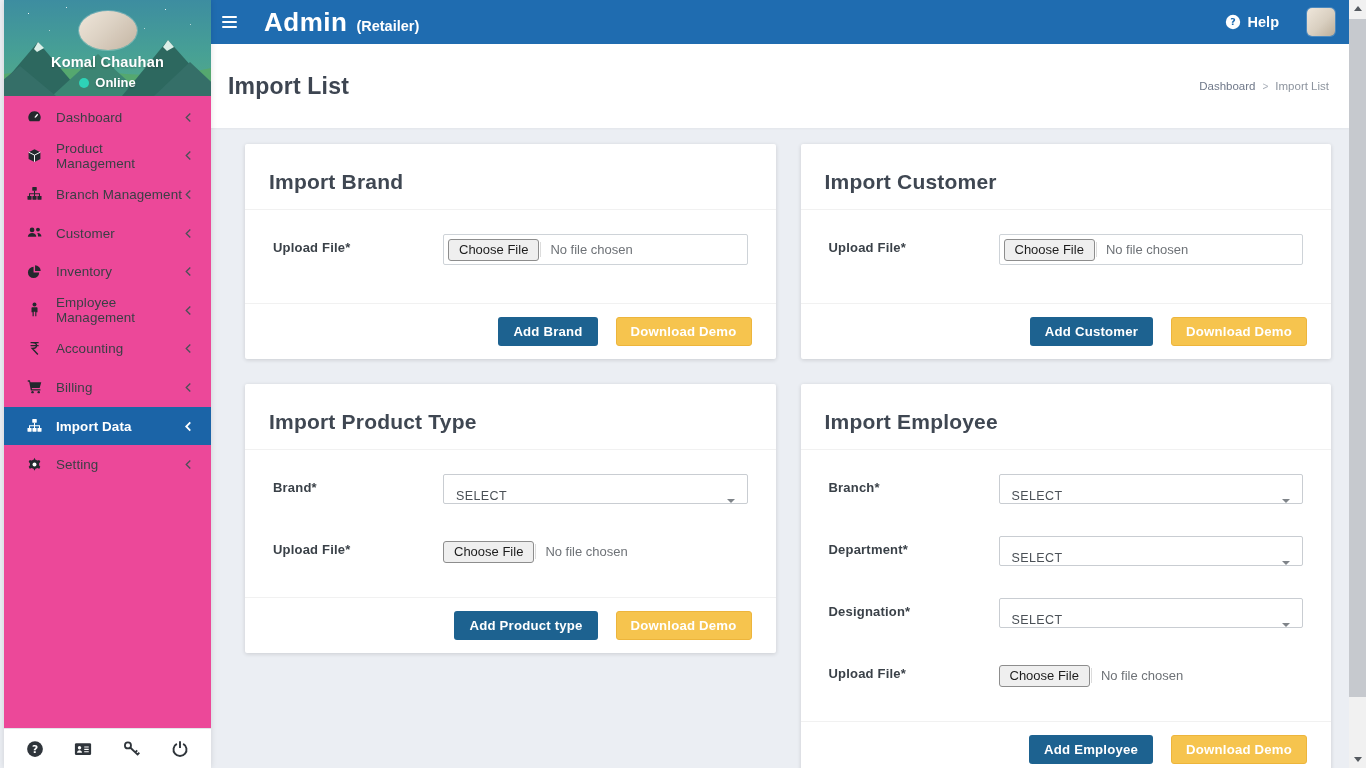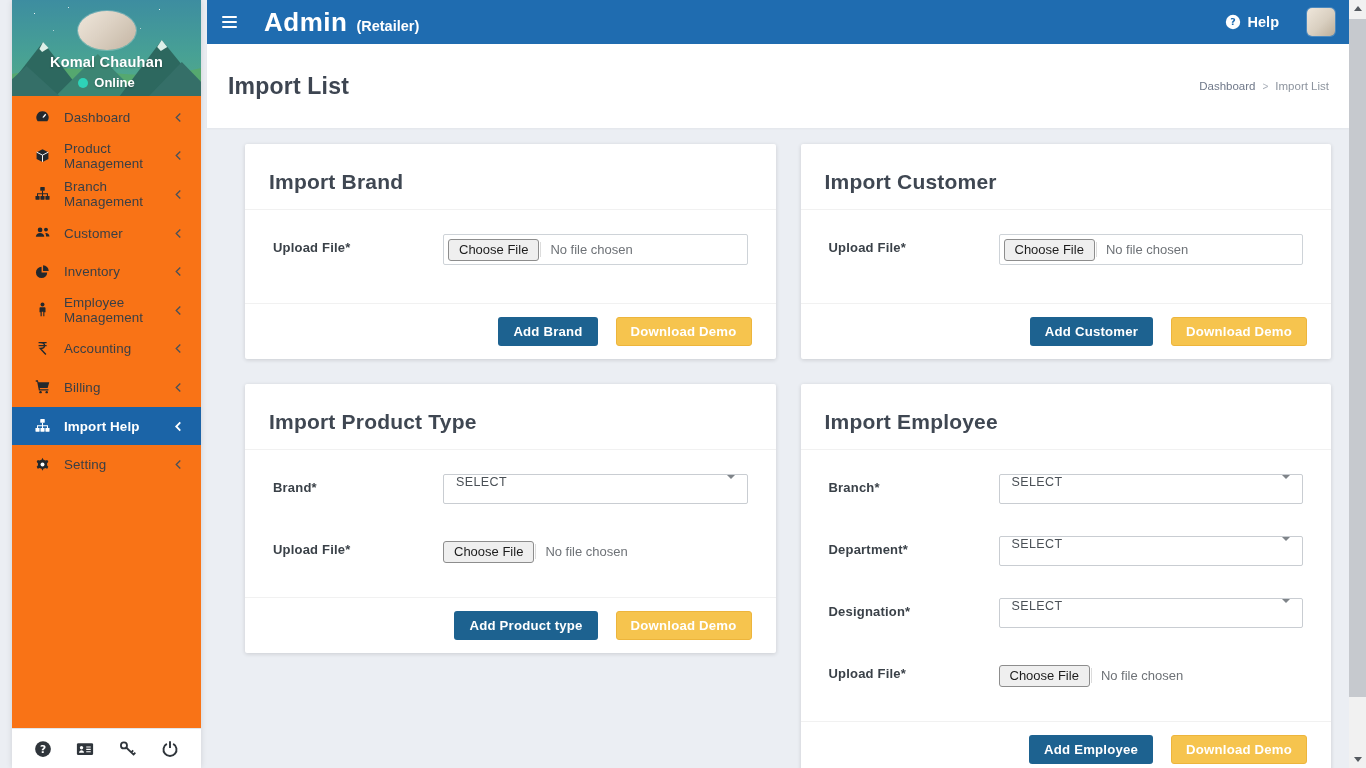--- a/index.html
+++ b/index.html
@@ -1,19 +1,19 @@
 <!DOCTYPE html>
 <html><head>
 <meta charset="utf-8">
 <style>
   * { margin:0; padding:0; box-sizing:border-box; }
   html,body { width:1366px; height:768px; overflow:hidden; font-family:"Liberation Sans", sans-serif; background:#ebeef3; }
 
   
-  .sidebar { position:fixed; left:12px; top:0; bottom:0; width:189px; background:#f97316; z-index:5; display:flex; flex-direction:column; box-shadow:0 0 6px rgba(0,0,0,.12); }
+  .sidebar { position:fixed; left:4px; top:0; bottom:0; width:207px; background:#ec4899; z-index:5; display:flex; flex-direction:column; box-shadow:0 0 6px rgba(0,0,0,.12); }
   .profile { position:relative; height:96px; overflow:hidden; flex:none;
     background:linear-gradient(180deg,#3d8da0 0%,#47a095 55%,#55ab87 100%); }
   .profile .stars { position:absolute; inset:0;
     background-image:
       radial-gradient(circle 1px at 12% 14%, rgba(255,255,255,.9) 50%, transparent 51%),
       radial-gradient(circle 1px at 30% 8%,  rgba(255,255,255,.8) 50%, transparent 51%),
       radial-gradient(circle 1px at 55% 18%, rgba(255,255,255,.7) 50%, transparent 51%),
       radial-gradient(circle 1px at 78% 10%, rgba(255,255,255,.9) 50%, transparent 51%),
       radial-gradient(circle 1px at 90% 26%, rgba(255,255,255,.7) 50%, transparent 51%),
       radial-gradient(circle 1px at 68% 30%, rgba(255,255,255,.6) 50%, transparent 51%),
@@ -64,21 +64,21 @@
 
   .card { background:#fff; border-radius:2px; box-shadow:0 1px 4px rgba(0,0,0,.14); }
   .card-title { padding:26px 24px 15px 24px; font-size:21px; font-weight:bold; color:#3f4752; letter-spacing:.2px; border-bottom:1px solid #f1f1f1; }
   .card-body { padding:24px 28px 30px 28px; }
   .card--simple .card-body { padding-bottom:38px; }
   .f-row { display:flex; align-items:flex-start; }
   .f-row + .f-row { margin-top:32px; }
   .f-label { width:170px; flex:none; padding-top:6px; font-size:13px; font-weight:bold; color:#3a4148; letter-spacing:.2px; }
   .f-control { flex:1; min-width:0; }
 
-  .select-box { border:1px solid #c9cdd2; border-radius:2px; height:30px; display:flex; align-items:flex-start; justify-content:space-between; padding:0 12px; font-size:12.5px; color:#4a5056; letter-spacing:.4px; cursor:pointer; background:#fff; }
+  .select-box { border:1px solid #c9cdd2; border-radius:2px; height:30px; display:flex; align-items:flex-end; justify-content:space-between; padding:0 12px; font-size:12.5px; color:#4a5056; letter-spacing:.4px; cursor:pointer; background:#fff; }
   .select-caret { width:0; height:0; border-left:4px solid transparent; border-right:4px solid transparent; border-top:4.5px solid #7f8489; }
 
   .file-box { border:1px solid #ced3d8; border-radius:2px; height:31px; display:flex; align-items:center; padding:0 4px; background:#fff; }
   .file-plain { display:flex; align-items:center; height:31px; }
   .file-btn { background:#efefef; border:1px solid #8d8d8d; border-radius:3px; padding:2.5px 10px; font-size:13px; color:#1d1d1d; cursor:pointer; white-space:nowrap; font-family:"Liberation Sans",sans-serif; }
   .file-status { font-size:13px; color:#6e7277; padding-left:9px; margin-left:1px; border-left:1px solid #dcdcdc; white-space:nowrap; }
 
   .card-footer { border-top:1px solid #f1f1f1; padding:13px 24px; display:flex; justify-content:flex-end; gap:18px; }
   .btn { border:none; border-radius:3px; padding:7px 15px; font-size:13.2px; font-weight:bold; cursor:pointer; font-family:"Liberation Sans",sans-serif; letter-spacing:.2px; }
   .btn-primary { background:#1d6290; color:#fff; }
@@ -238,21 +238,21 @@
     <div class="menu-item active">
       <span class="mi-icon">
         <svg viewBox="0 0 16 16" fill="currentColor">
             <rect x="5.6" y="1" width="4.8" height="4" rx=".5"></rect>
             <rect x="0.5" y="10.6" width="4.4" height="4" rx=".5"></rect>
             <rect x="5.8" y="10.6" width="4.4" height="4" rx=".5"></rect>
             <rect x="11.1" y="10.6" width="4.4" height="4" rx=".5"></rect>
             <path d="M8 5v2.6M2.7 10.6V8.2h10.6v2.4M8 8.2v2.4" stroke="currentColor" stroke-width="1.1" fill="none"></path>
           </svg>
       </span>
-      <span class="mi-label">Import Help</span>
+      <span class="mi-label">Import Data</span>
       <span class="mi-chevron">
           <svg viewBox="0 0 10 12" fill="none" stroke="currentColor" stroke-width="2">
             <path d="M7 1.5 2.5 6 7 10.5"></path>
           </svg>
         </span>
     </div>
     <div class="menu-item">
       <span class="mi-icon">
         <svg viewBox="0 0 16 16" fill="currentColor">
             <path d="M8 .9l1 2a5.3 5.3 0 0 1 1.9.8l2.2-.6 1.1 2-1.4 1.7c.15.6.15 1.3 0 1.9l1.4 1.7-1.1 2-2.2-.6c-.55.35-1.2.65-1.9.8l-1 2-1-2a5.3 5.3 0 0 1-1.9-.8l-2.2.6-1.1-2 1.4-1.7a5.6 5.6 0 0 1 0-1.9L1.8 5.1l1.1-2 2.2.6c.55-.35 1.2-.65 1.9-.8z"></path>

